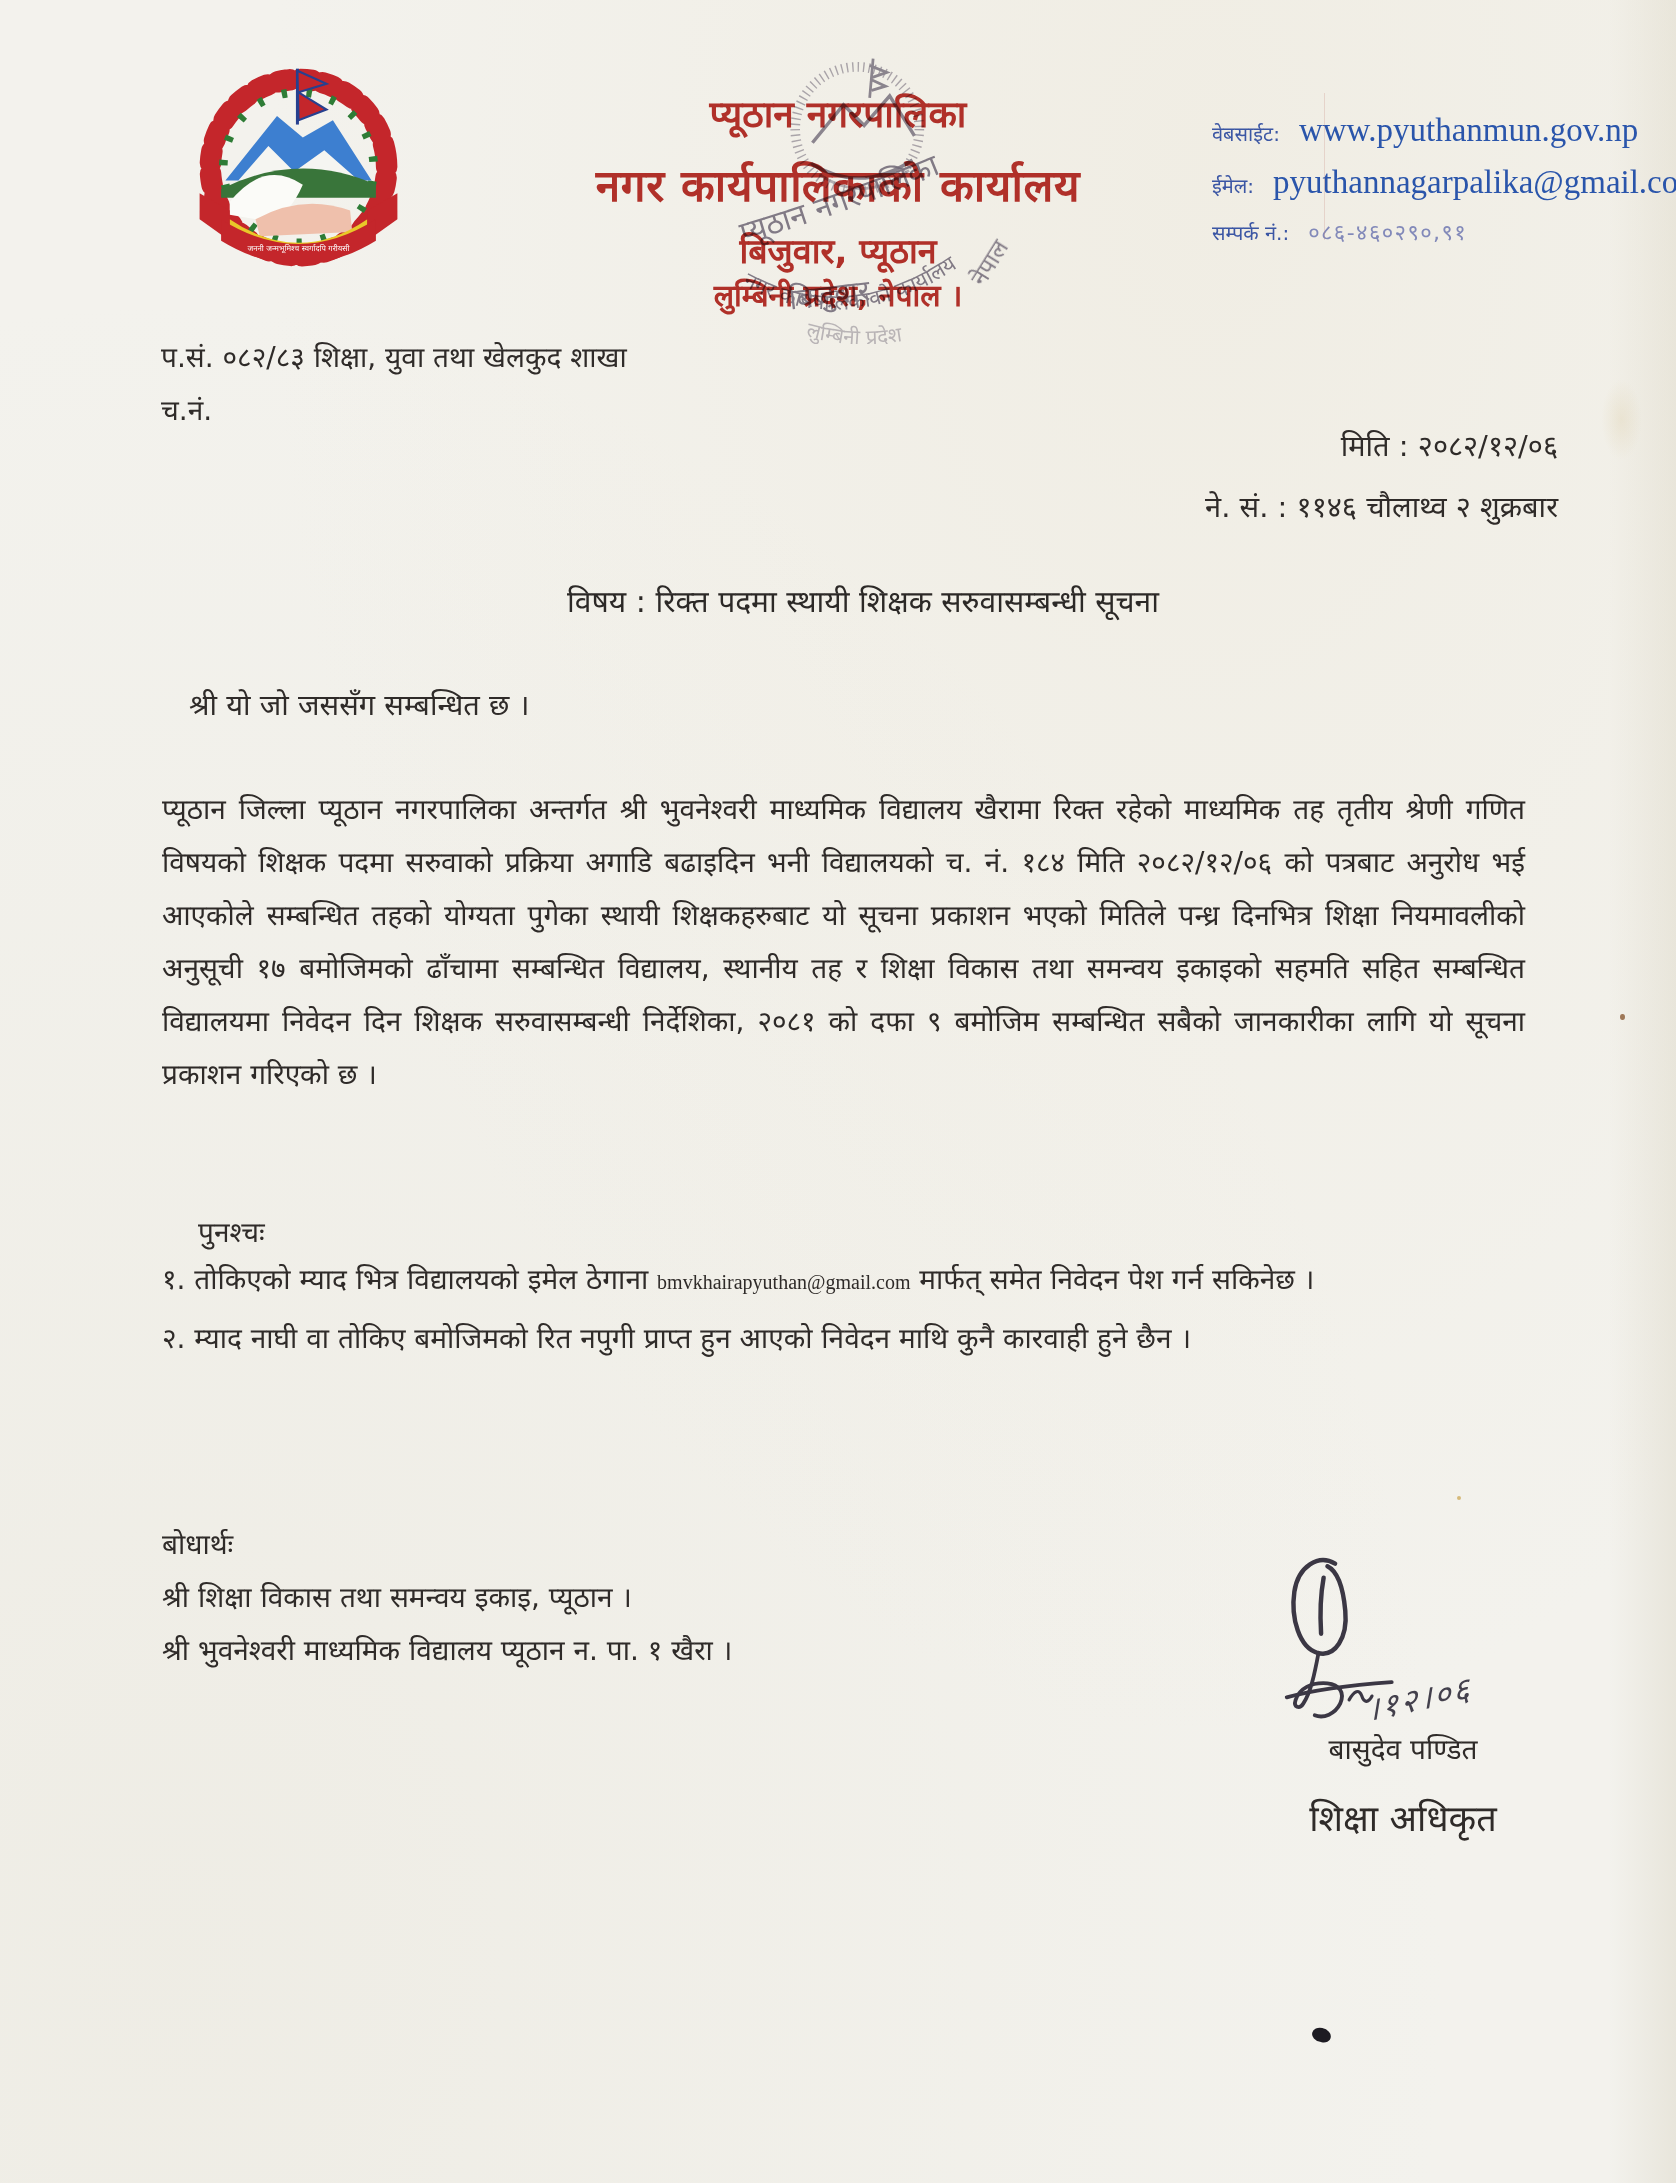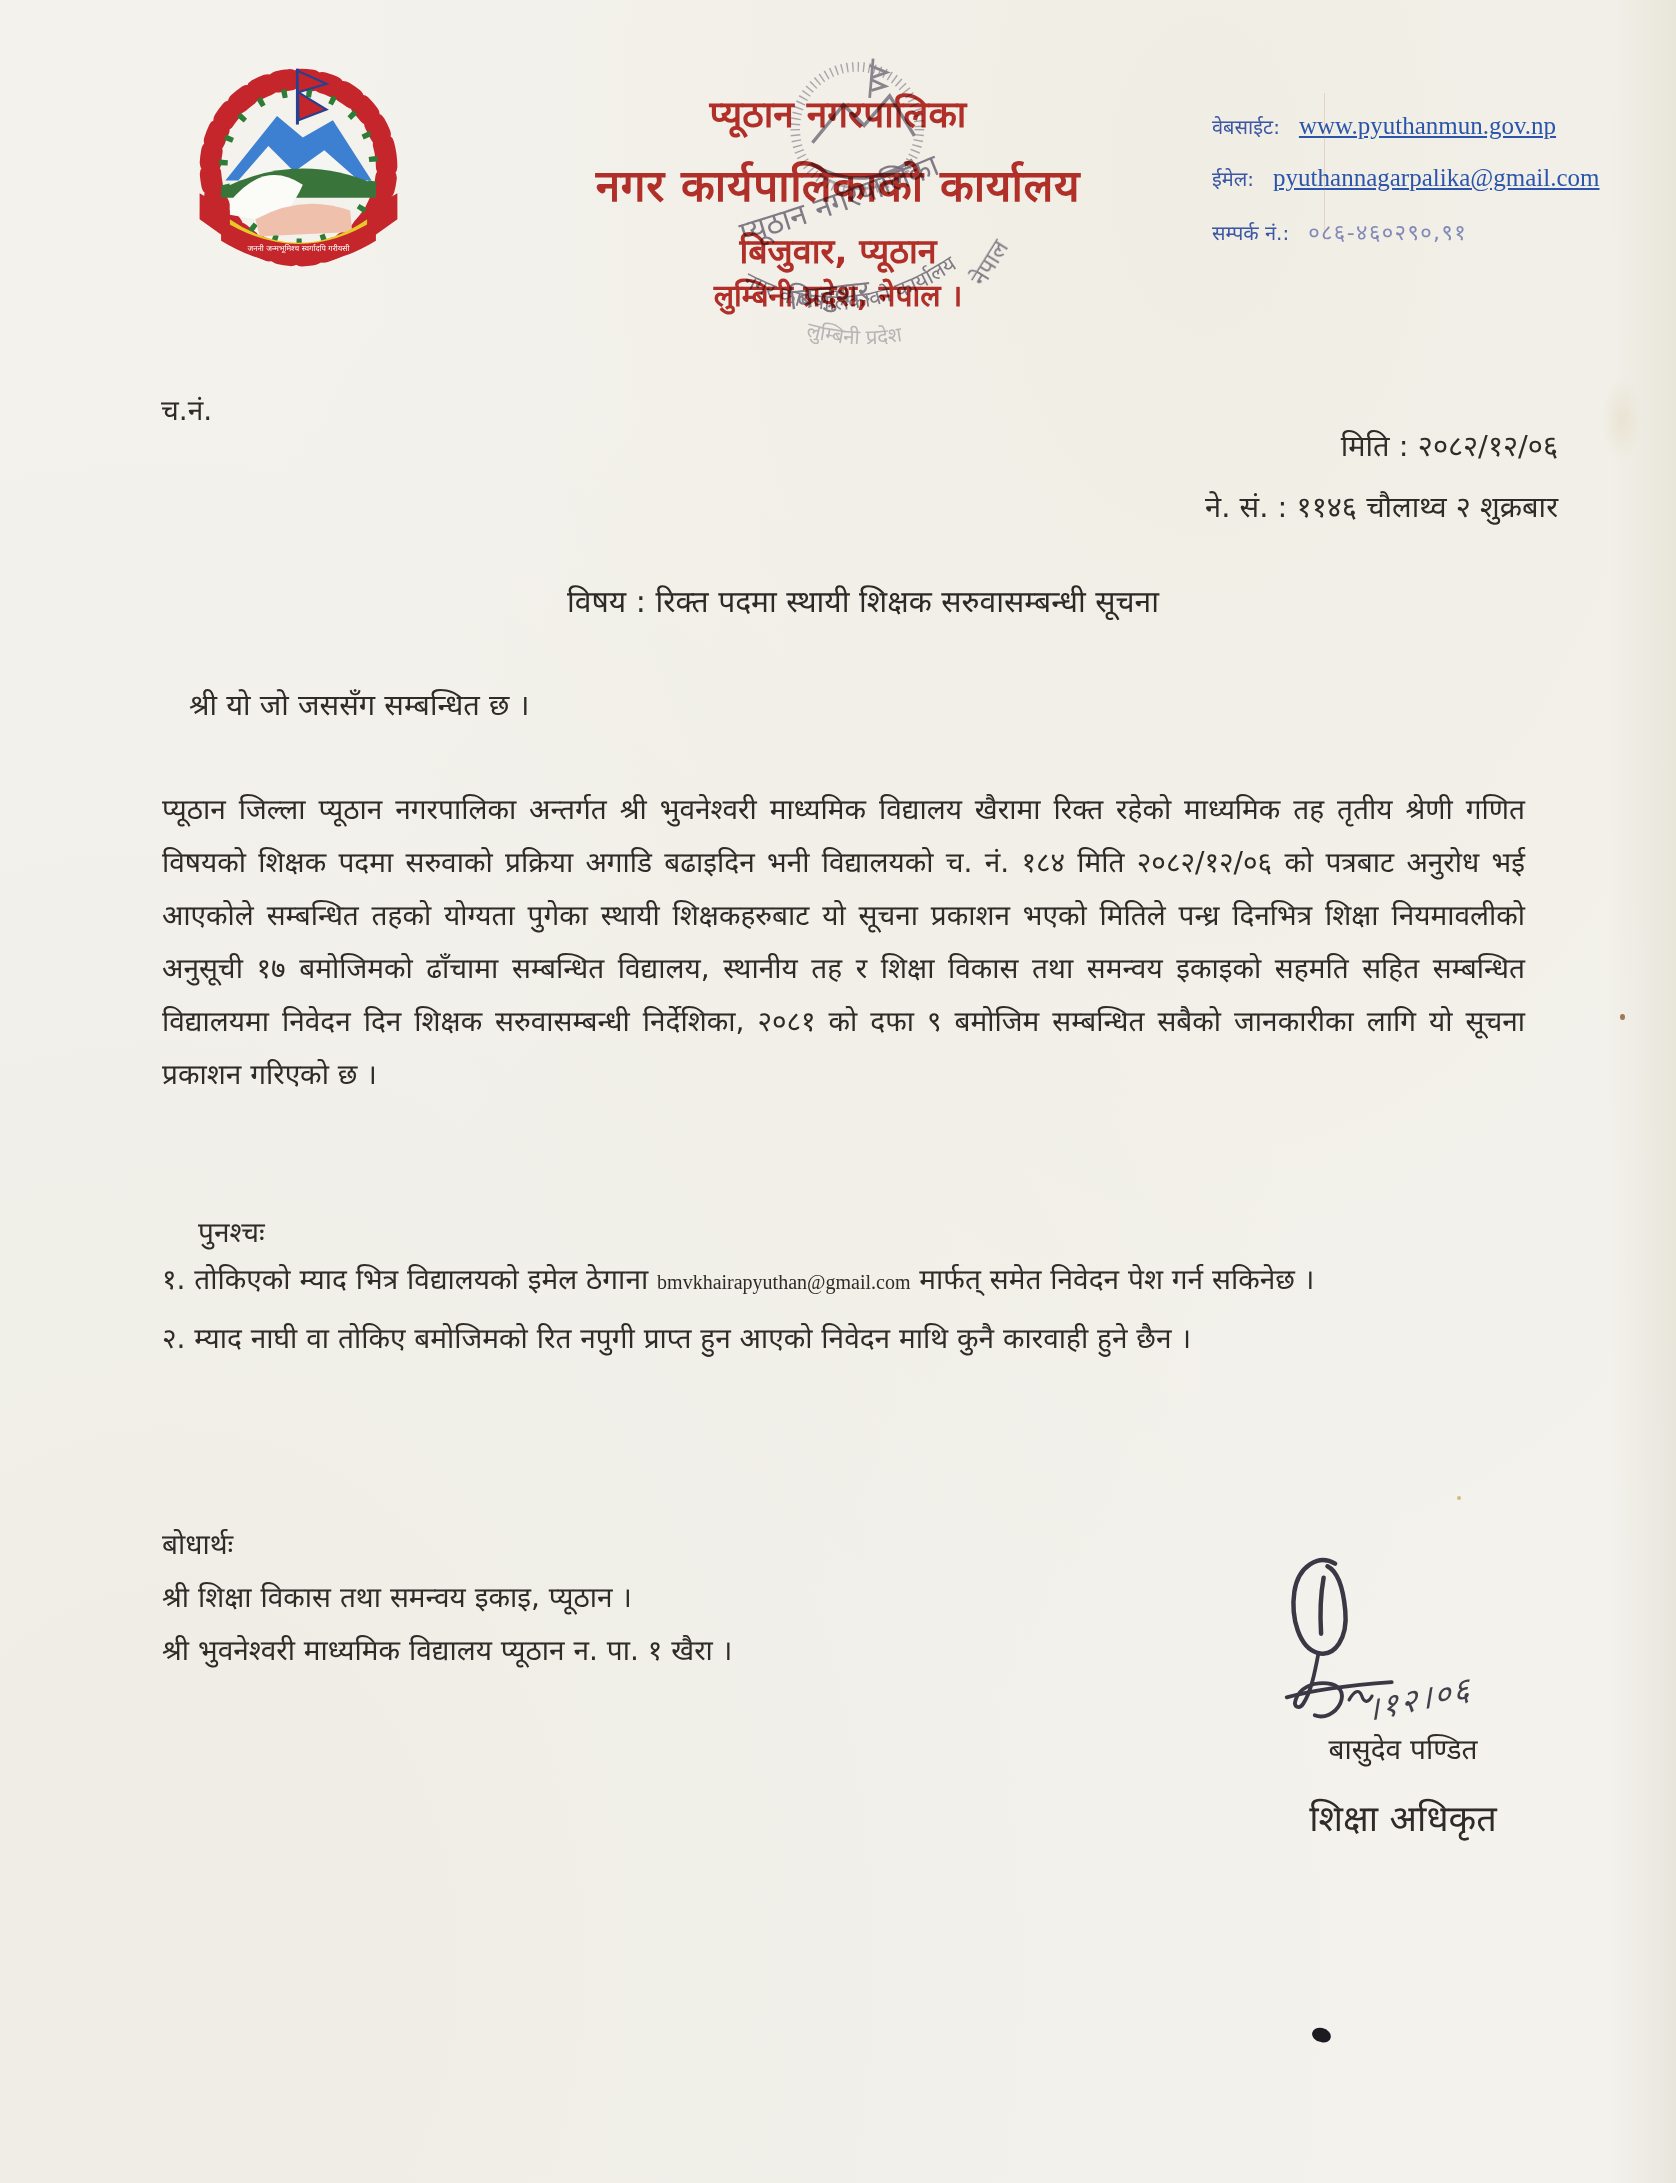--- a/index.html
+++ b/index.html
@@ -22,21 +22,21 @@
   .hline{left:0;width:1676px;text-align:center;color:#b03029;font-weight:bold;}
   .h1{top:87px;font-size:37px;}
   .h2{top:154px;font-size:44px;letter-spacing:0.7px;}
   .h3{top:227px;font-size:34px;}
   .h4{top:274px;font-size:30px;font-weight:600;}
   .logo{left:191px;top:60px;width:215px;height:230px;}
   .stamp{left:709px;top:38px;width:331px;height:306px;mix-blend-mode:multiply;opacity:.92;}
   
   .contact-row{left:1212px;display:flex;align-items:baseline;gap:19px;white-space:nowrap;}
   .c-label{font-size:20px;color:#3b56a4;}
-  .c-link{font-family:"Liberation Serif","DejaVu Serif",serif;font-size:25px;color:#2a55ab;text-decoration:underline;}
+  .c-link{font-family:"Liberation Serif","DejaVu Serif",serif;font-size:33px;color:#2a55ab;}
   .c-phone{font-size:22px;color:#8289b9;letter-spacing:1.4px;}
   .row-web{top:112px;}
   .row-mail{top:164px;}
   .row-phone{top:216px;}
   
   .ref1{left:161px;top:337px;font-size:28px;}
   .ref2{left:161px;top:390px;font-size:28px;}
   .date-block{right:118px;top:425px;text-align:right;font-size:29px;}
   .date-block .line2{margin-top:21.6px;}
   
@@ -126,20 +126,21 @@
   </div>
   <div class="abs contact-row row-mail">
     <span class="c-label">ईमेल:</span>
     <span class="c-link">pyuthannagarpalika@gmail.com</span>
   </div>
   <div class="abs contact-row row-phone">
     <span class="c-label">सम्पर्क नं.:</span>
     <span class="c-phone">०८६-४६०२९०,९१</span>
   </div>
 
+  <div class="abs ref1">प.सं. ०८२/८३ शिक्षा, युवा तथा खेलकुद शाखा</div>
   <div class="abs ref2">च.नं.</div>
 
   <div class="abs date-block">
     <div>मिति : २०८२/१२/०६</div>
     <div class="line2">ने. सं. : ११४६ चौलाथ्व २ शुक्रबार</div>
   </div>
 
   <div class="abs subject">विषय : रिक्त पदमा स्थायी शिक्षक सरुवासम्बन्धी सूचना</div>
   <div class="abs salutation">श्री यो जो जससँग सम्बन्धित छ ।</div>
 

